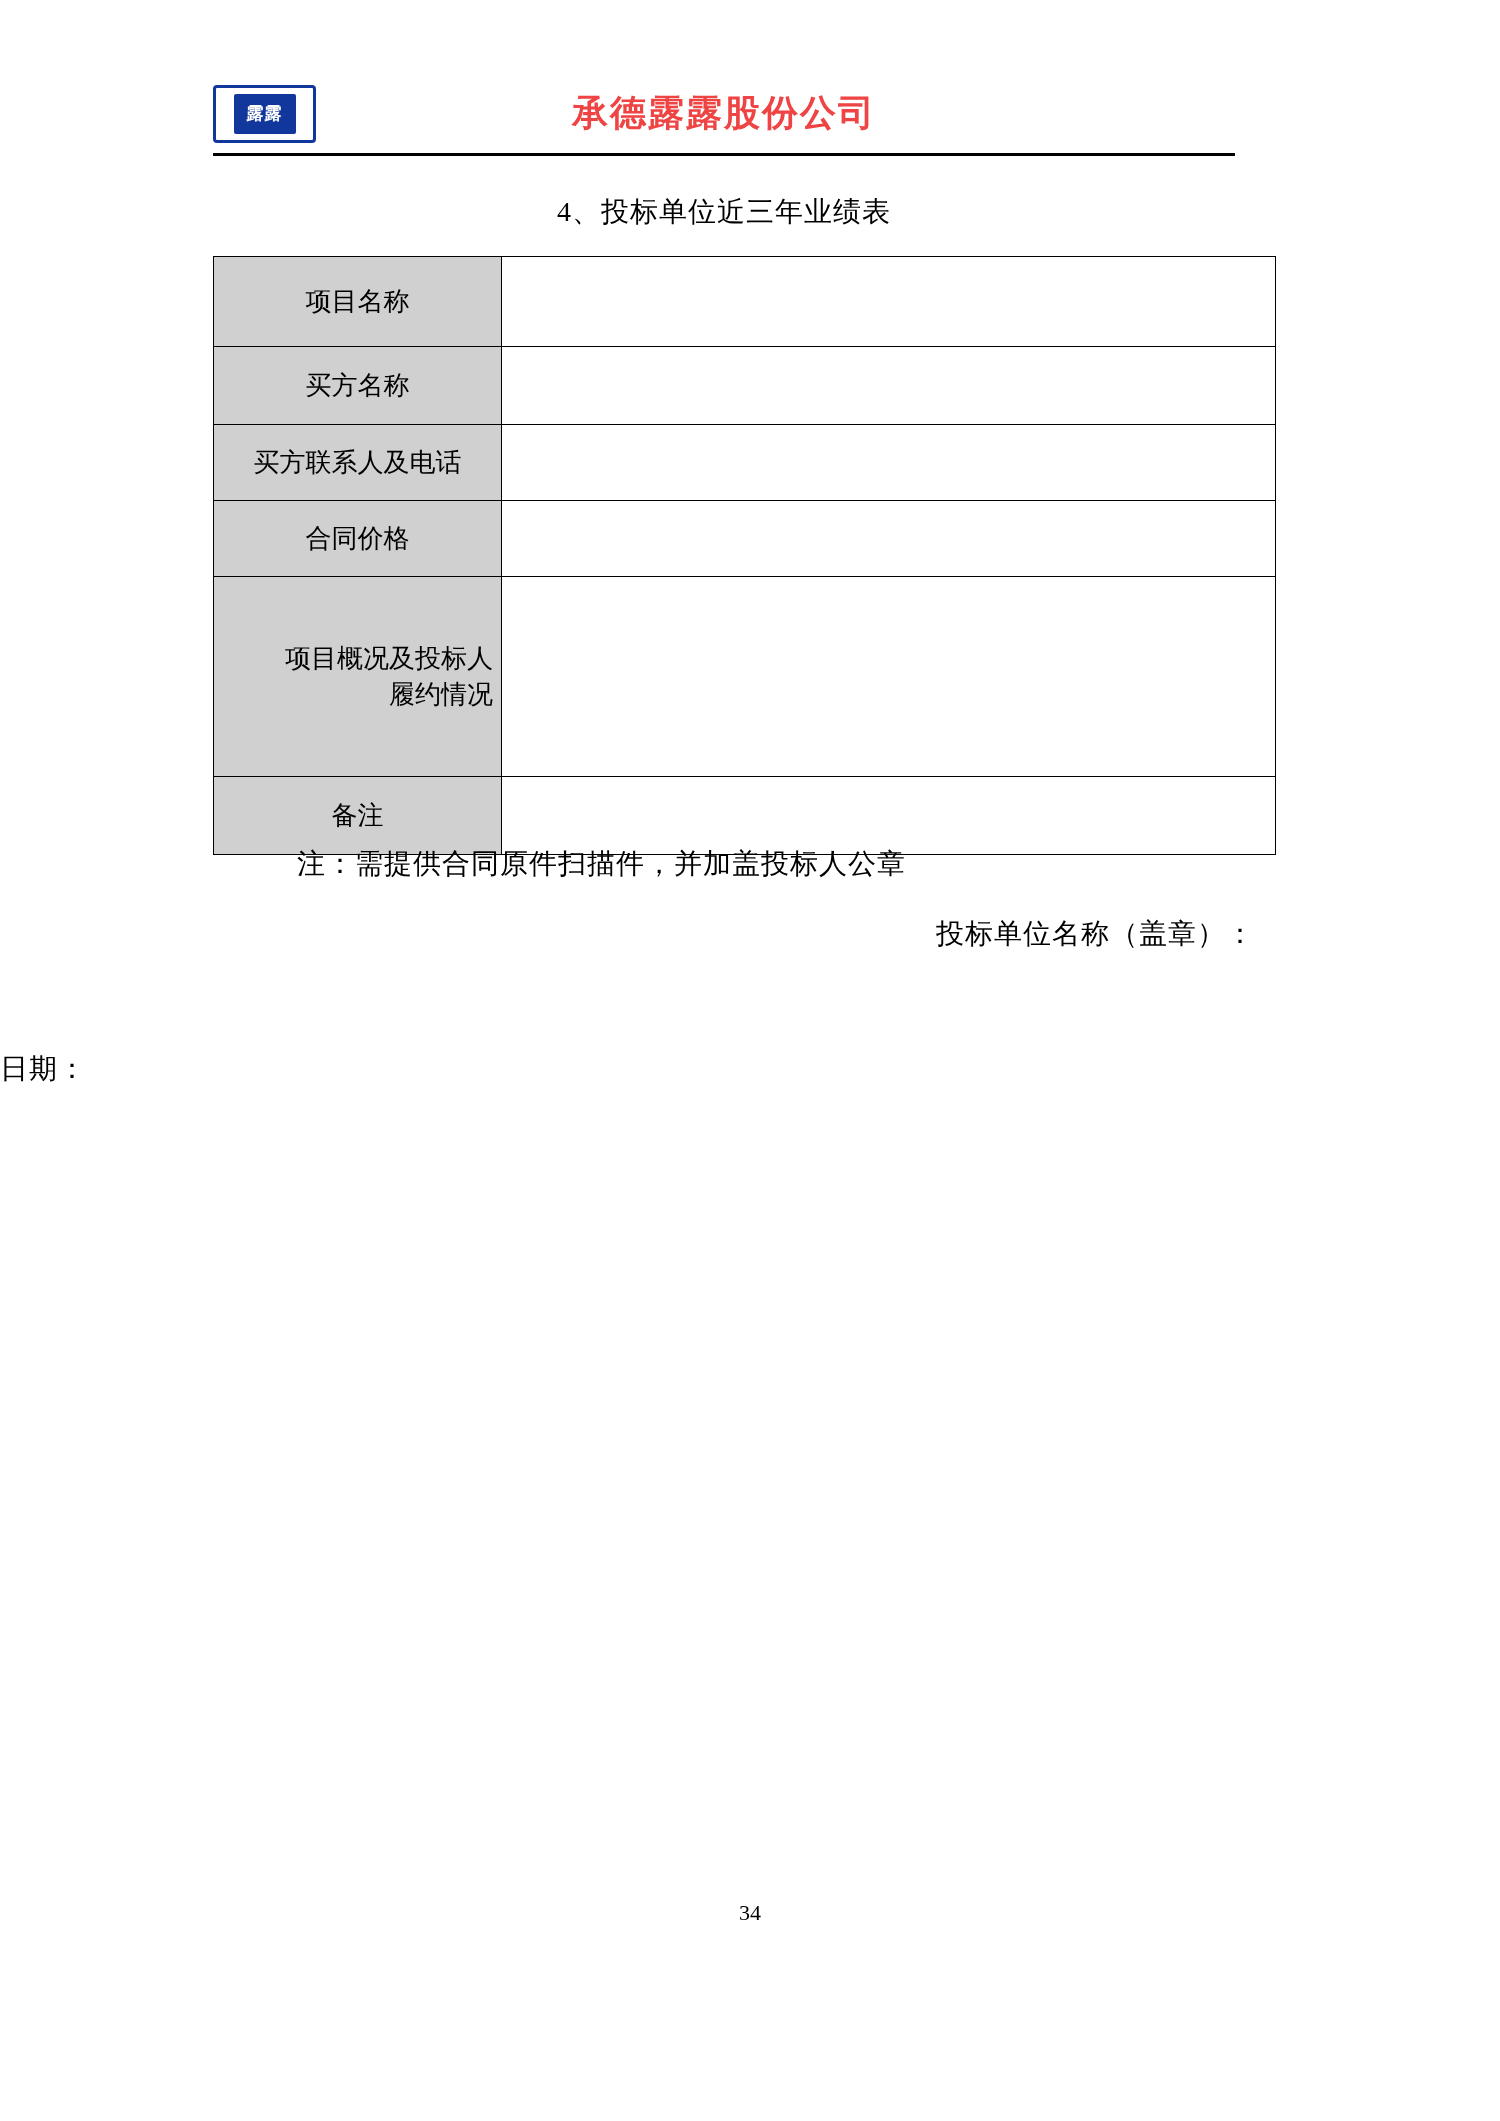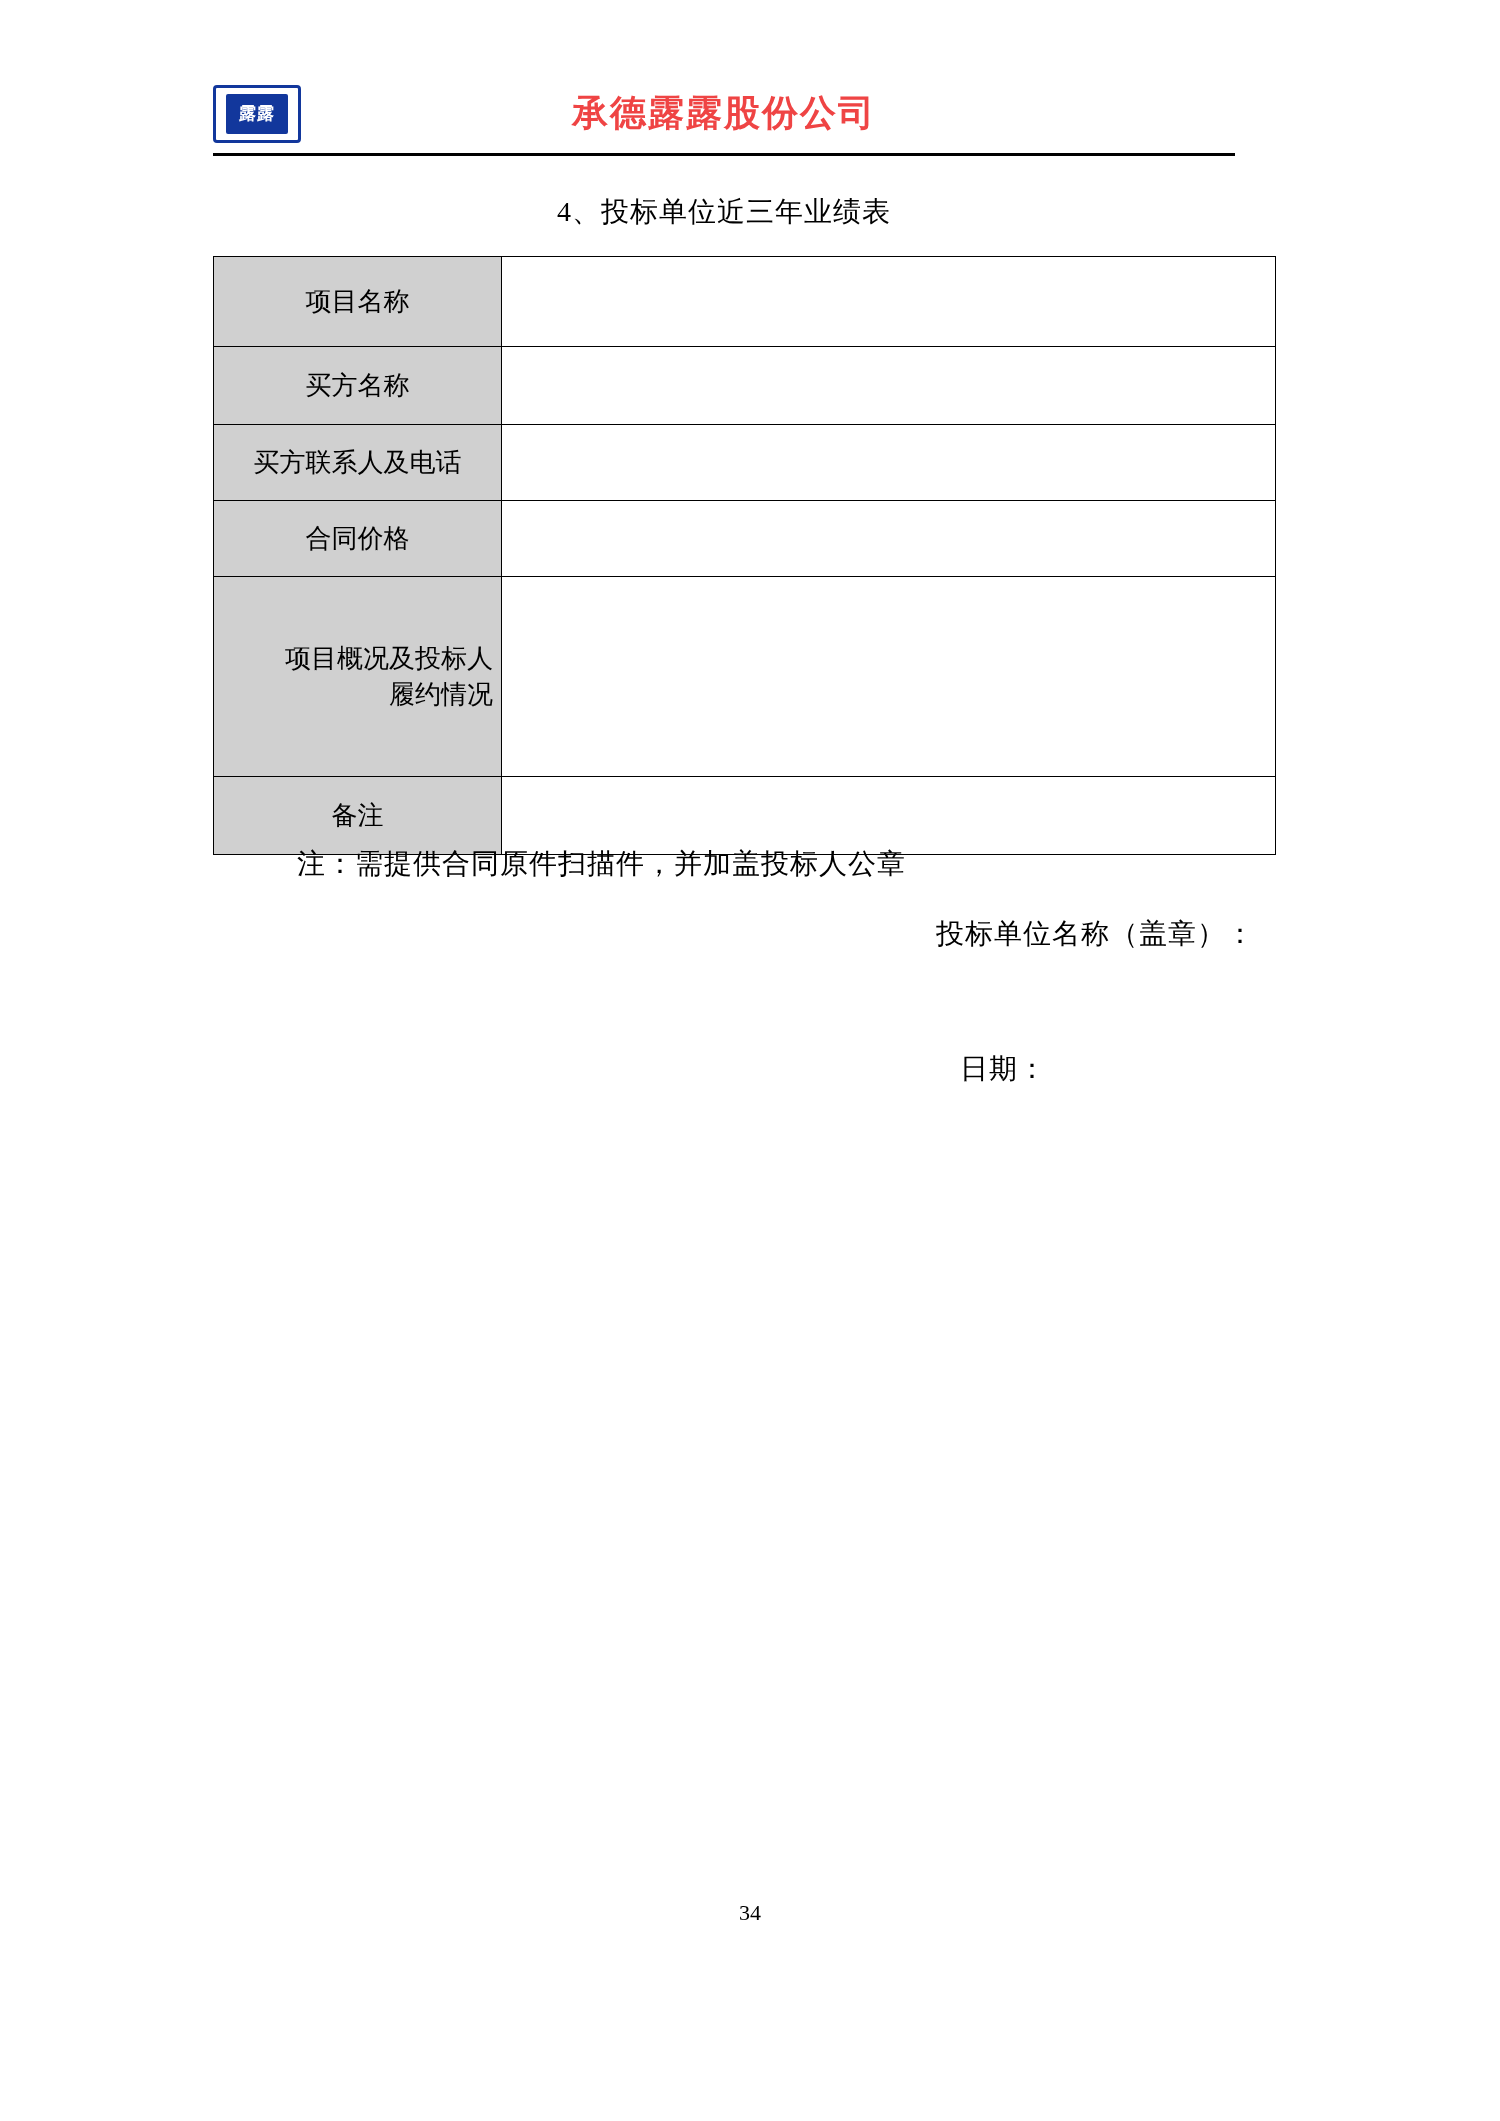--- a/index.html
+++ b/index.html
@@ -27,21 +27,21 @@
     position: absolute;
     left: 213px;
     top: 85px;
     width: 1022px;
     height: 76px;
   }
   .logo {
     position: absolute;
     left: 0px;
     top: 0px;
-    width: 88px;
+    width: 103px;
     height: 58px;
     border: 3px solid #12379c;
     border-radius: 4px;
     box-sizing: border-box;
     background: #ffffff;
     display: flex;
     align-items: center;
     justify-content: center;
   }
   .logo-inner {
@@ -140,21 +140,20 @@
     width: 1255px;
     text-align: right;
     font-size: 28px;
     letter-spacing: 1px;
   }
   .sig-date {
     position: absolute;
     left: 0px;
     top: 1050px;
     width: 1047px;
-    text-align: right;
     font-size: 28px;
     letter-spacing: 1px;
   }
 
   
   .page-number {
     position: absolute;
     left: 0px;
     top: 1900px;
     width: 1500px;

